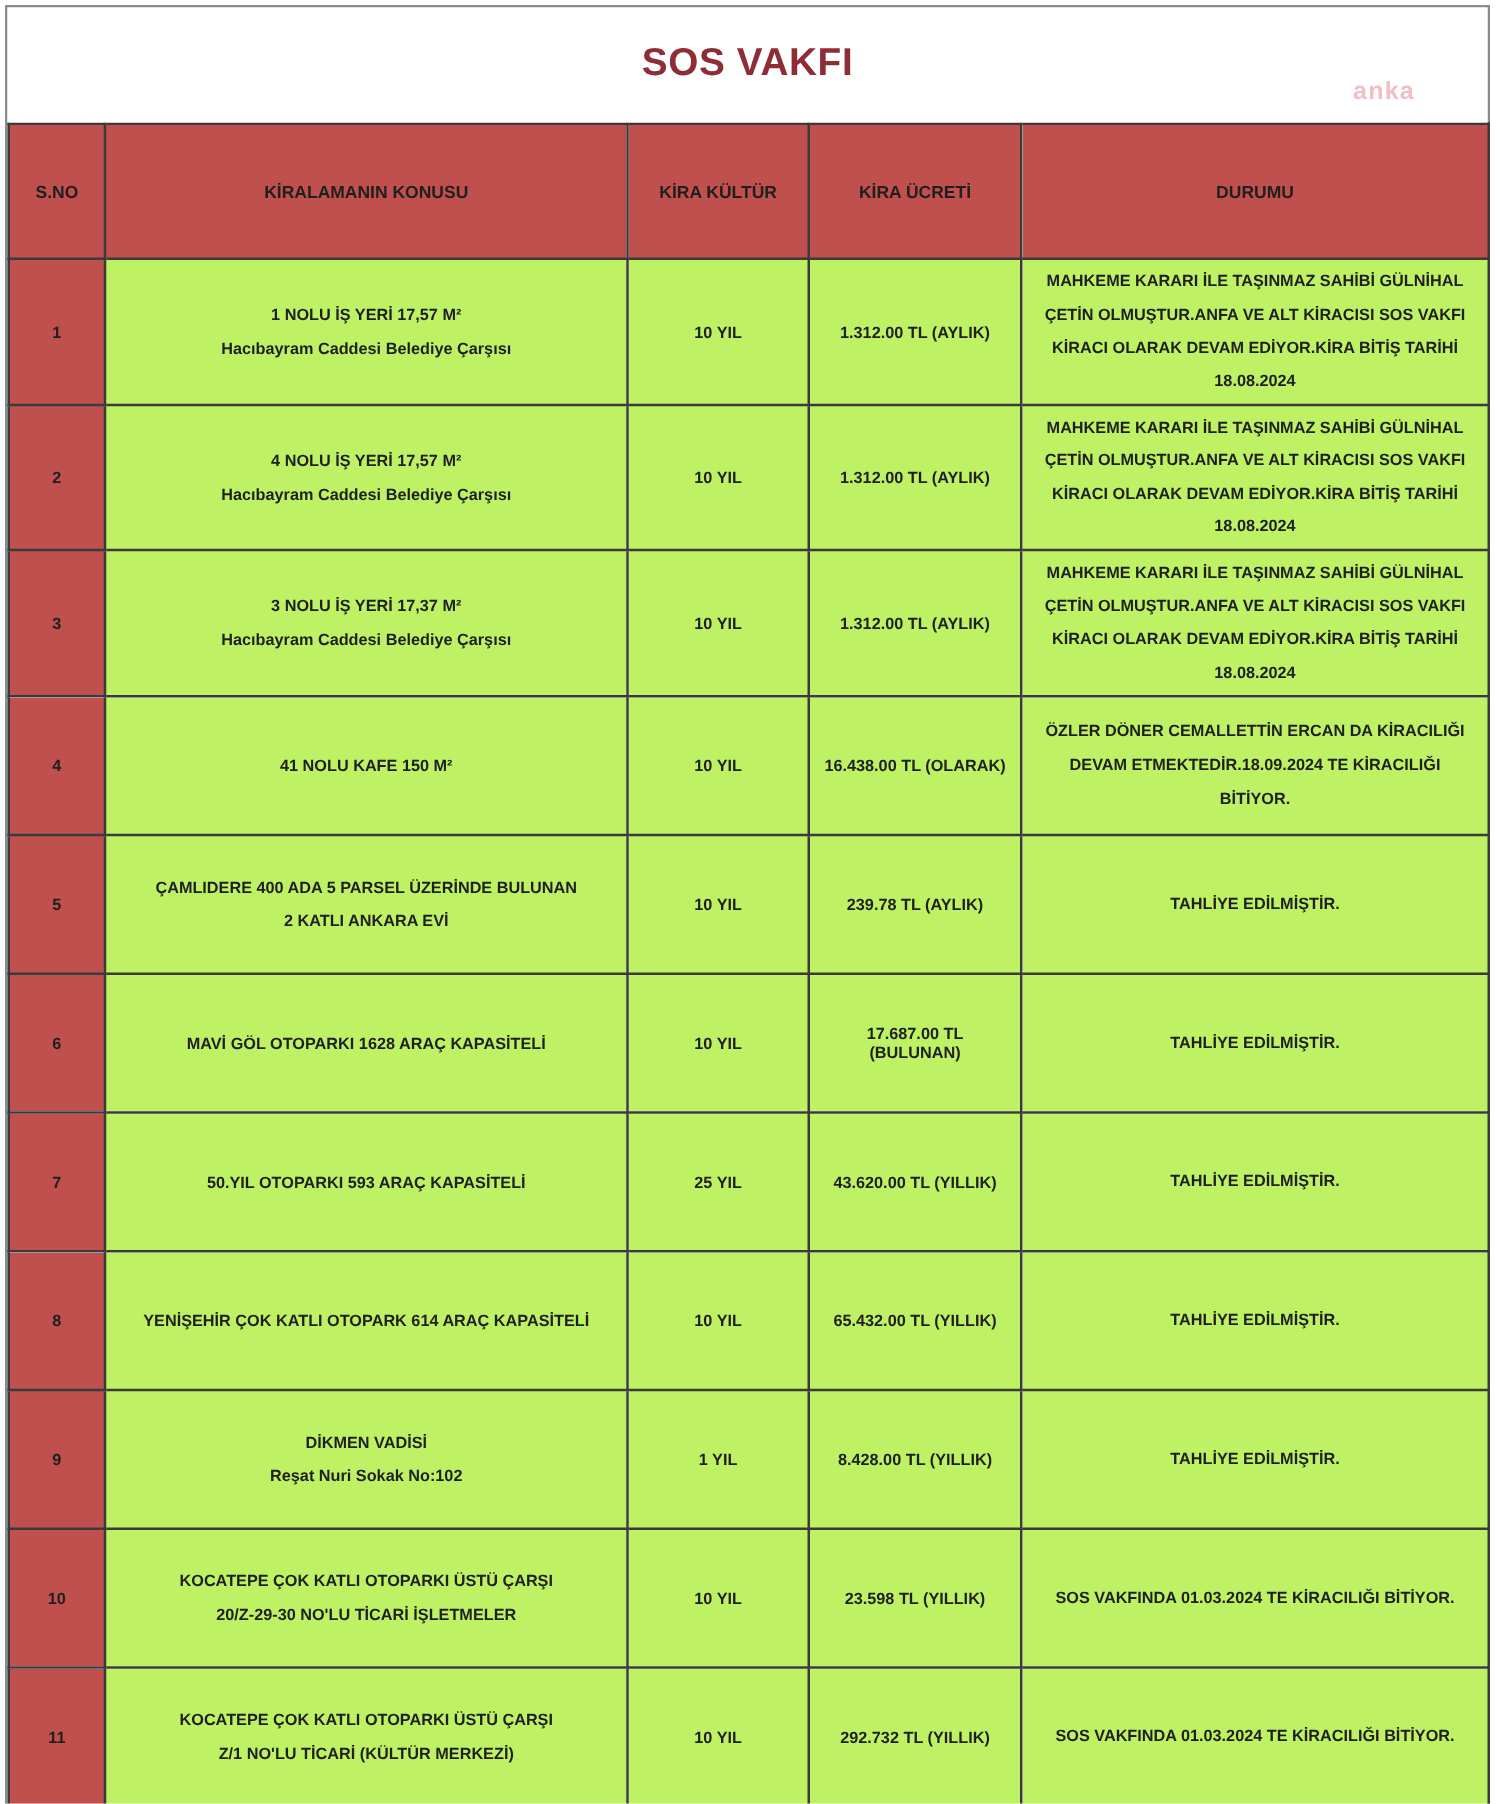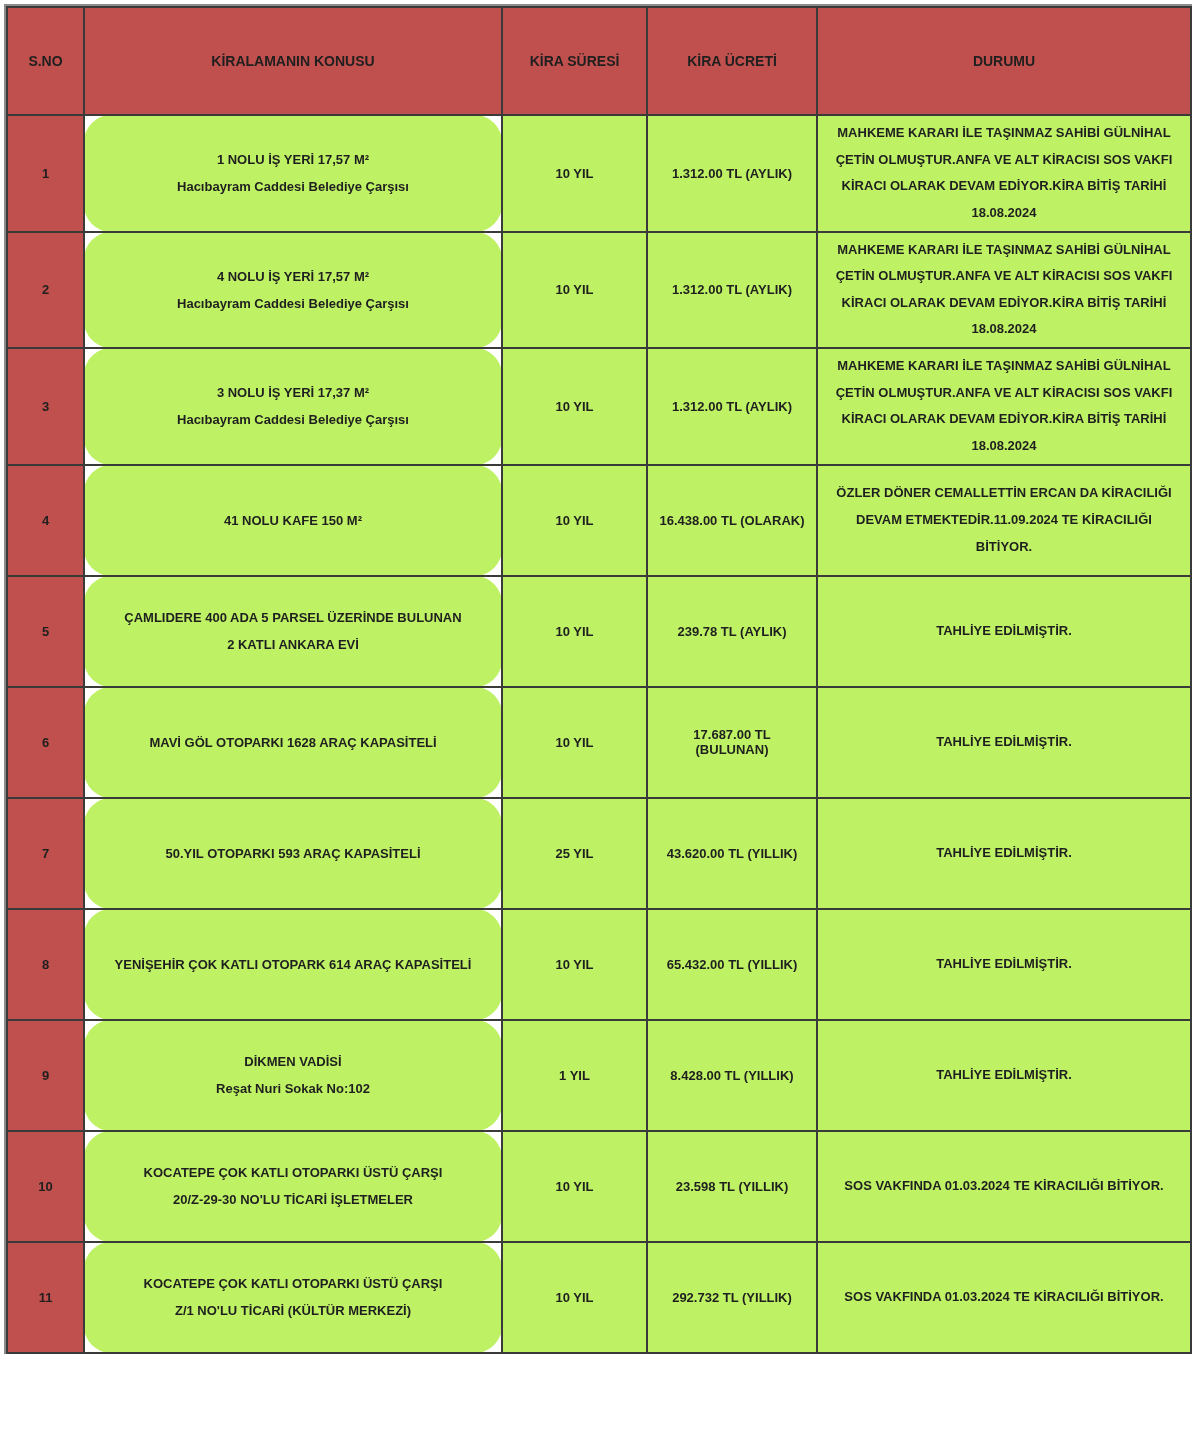--- a/index.html
+++ b/index.html
@@ -79,52 +79,55 @@
     background: #c0504d;
     font-size: 13px;
   }
   td.data-cell {
     background: #bef264;
     font-size: 13px;
   }
   td.subject-cell {
     white-space: pre-line;
     line-height: 2.1;
-    border-radius: 27px;
   }
   td.status-cell {
     line-height: 2.05;
     padding: 4px 14px;
   }
   col.c-no     { width: 77px;  }
   col.c-subj   { width: 418px; }
   col.c-dur    { width: 145px; }
   col.c-fee    { width: 170px; }
   col.c-status { width: 374px; }
 </style>
 </head>
 <body>
 
 <div class="page">
   <div class="frame">
 
+    <div class="title-band">
+      <div class="page-title">SOS VAKFI</div>
+      <div class="watermark">anka</div>
+    </div>
 
     <table class="rental">
       <colgroup>
         <col class="c-no">
         <col class="c-subj">
         <col class="c-dur">
         <col class="c-fee">
         <col class="c-status">
       </colgroup>
       <thead>
         <tr>
           <th>S.NO</th>
           <th>KİRALAMANIN KONUSU</th>
-          <th>KİRA SÜRESİ</th>
+          <th>KİRA KÜLTÜR</th>
           <th>KİRA ÜCRETİ</th>
           <th>DURUMU</th>
         </tr>
       </thead>
       <tbody id="table-body">
           <tr>
     <td class="no-cell">1</td>
     <td class="data-cell subject-cell">1 NOLU İŞ YERİ 17,57 M²
 Hacıbayram Caddesi Belediye Çarşısı</td>
     <td class="data-cell">10 YIL</td>
@@ -145,21 +148,21 @@
 Hacıbayram Caddesi Belediye Çarşısı</td>
     <td class="data-cell">10 YIL</td>
     <td class="data-cell">1.312.00 TL (AYLIK)</td>
     <td class="data-cell status-cell">MAHKEME KARARI İLE TAŞINMAZ SAHİBİ GÜLNİHAL ÇETİN OLMUŞTUR.ANFA VE ALT KİRACISI SOS VAKFI KİRACI OLARAK DEVAM EDİYOR.KİRA BİTİŞ TARİHİ 18.08.2024</td>
   </tr>
           <tr>
     <td class="no-cell">4</td>
     <td class="data-cell subject-cell">41 NOLU KAFE 150 M²</td>
     <td class="data-cell">10 YIL</td>
     <td class="data-cell">16.438.00 TL (OLARAK)</td>
-    <td class="data-cell status-cell">ÖZLER DÖNER CEMALLETTİN ERCAN DA KİRACILIĞI DEVAM ETMEKTEDİR.11.09.2024 TE KİRACILIĞI BİTİYOR.</td>
+    <td class="data-cell status-cell">ÖZLER DÖNER CEMALLETTİN ERCAN DA KİRACILIĞI DEVAM ETMEKTEDİR.18.09.2024 TE KİRACILIĞI BİTİYOR.</td>
   </tr>
           <tr>
     <td class="no-cell">5</td>
     <td class="data-cell subject-cell">ÇAMLIDERE 400 ADA 5 PARSEL ÜZERİNDE BULUNAN
 2 KATLI ANKARA EVİ</td>
     <td class="data-cell">10 YIL</td>
     <td class="data-cell">239.78 TL (AYLIK)</td>
     <td class="data-cell status-cell">TAHLİYE EDİLMİŞTİR.</td>
   </tr>
           <tr>

